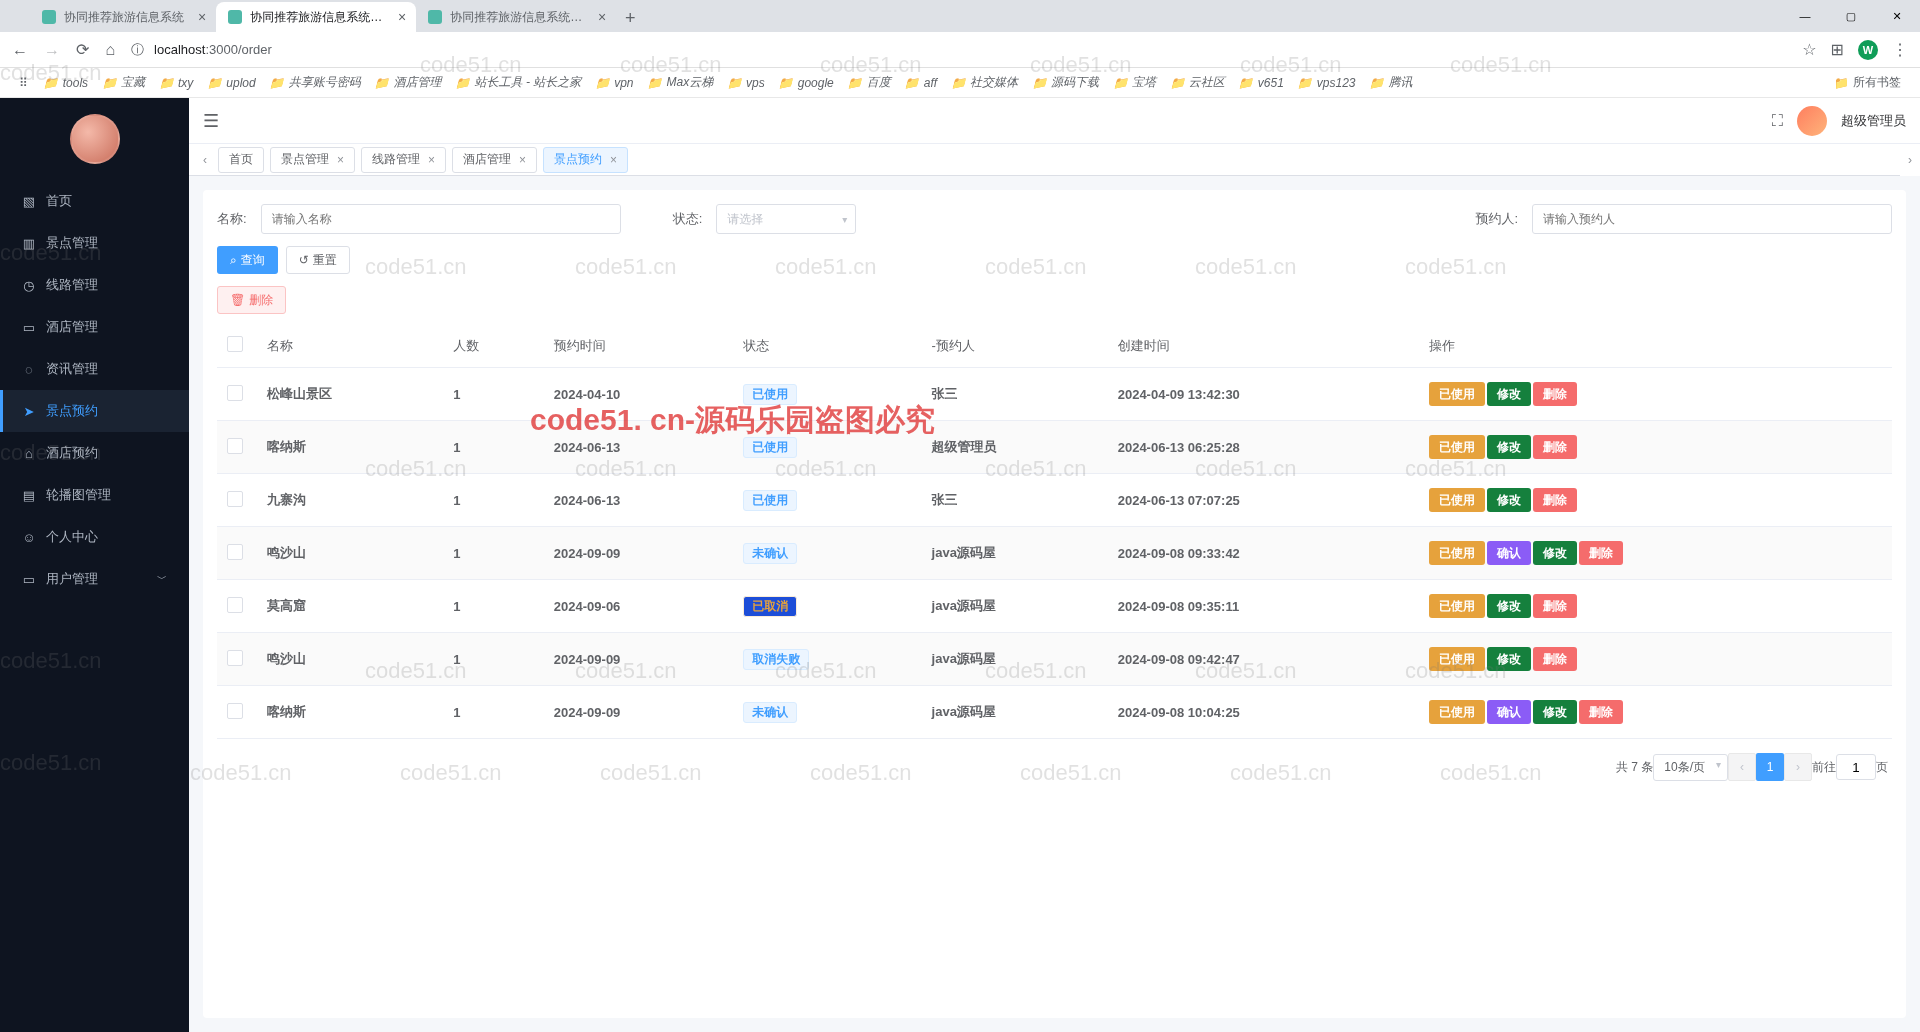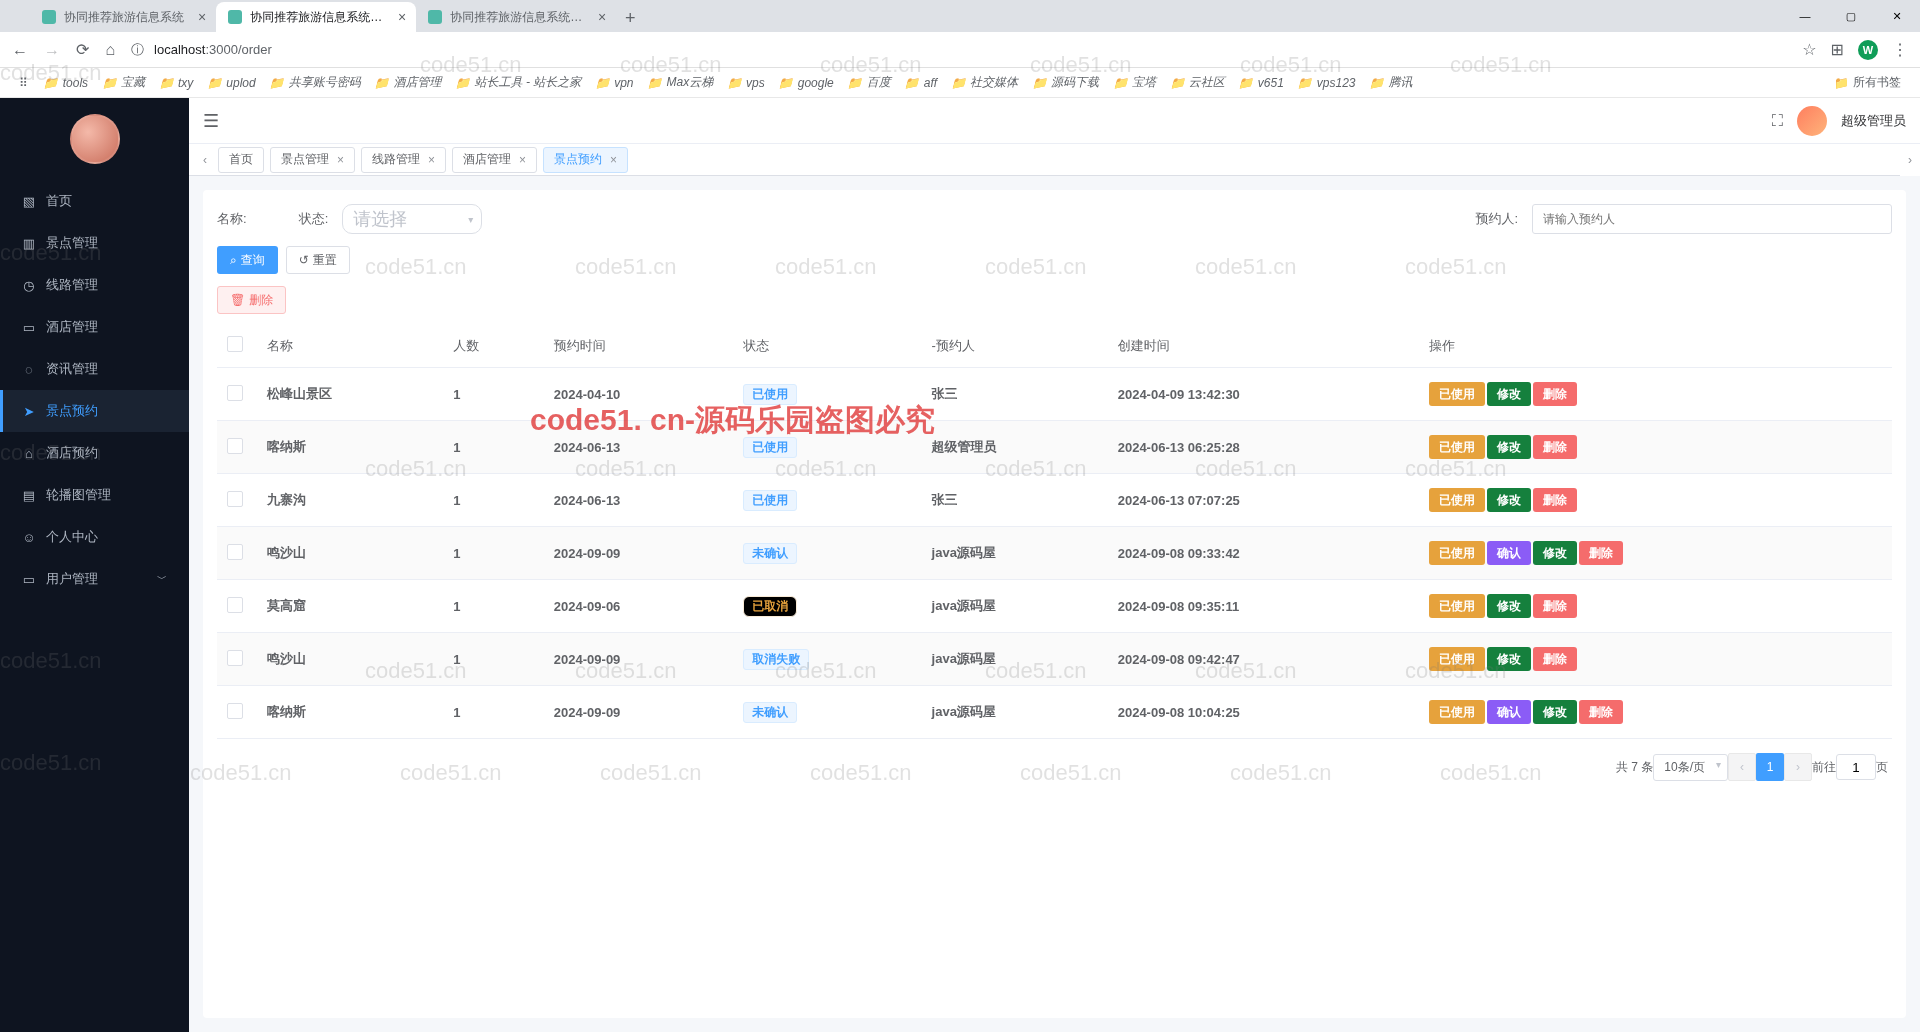--- a/index.html
+++ b/index.html
@@ -51,37 +51,37 @@
 .tab-scroller { width: 20px; text-align: center; color: #909399; cursor: pointer; font-size: 12px; }
 .page-tab { display: flex; align-items: center; gap: 8px; padding: 0 10px; height: 26px; border: 1px solid #dcdfe6; border-radius: 3px; margin: 0 3px; font-size: 12px; color: #606266; cursor: pointer; background: #fff; }
 .page-tab.active { color: #409eff; border-color: #c6e2ff; background: #ecf5ff; }
 .page-tab-close { font-size: 12px; color: #909399; cursor: pointer; }
 .tabs-right-scroll { position: absolute; right: 0; top: 0; height: 32px; width: 20px; display: flex; align-items: center; justify-content: center; color: #909399; font-size: 12px; cursor: pointer; background: #fff; }
 
 .content-panel { margin: 14px; background: #fff; border-radius: 4px; padding: 14px; display: flex; flex-direction: column; flex: 1; overflow: auto; }
 .search-row { display: flex; align-items: center; gap: 14px; flex-wrap: wrap; }
 .field-label { font-size: 13px; color: #606266; }
 .el-input { height: 30px; border: 1px solid #dcdfe6; border-radius: 3px; padding: 0 10px; font-size: 12px; color: #606266; outline: none; }
-.el-select { height: 30px; border: 1px solid #dcdfe6; border-radius: 10px; padding: 0 24px 0 10px; font-size: 18px; color: #c0c4cc; background: #fff; position: relative; display: inline-flex; align-items: center; min-width: 140px; }
+.el-select { height: 30px; border: 1px solid #dcdfe6; border-radius: 3px; padding: 0 24px 0 10px; font-size: 12px; color: #c0c4cc; background: #fff; position: relative; display: inline-flex; align-items: center; min-width: 140px; }
 .el-select::after { content: "▾"; position: absolute; right: 8px; color: #c0c4cc; font-size: 10px; }
 .btn { display: inline-flex; align-items: center; gap: 4px; height: 28px; padding: 0 12px; border-radius: 3px; font-size: 12px; cursor: pointer; border: 1px solid transparent; }
 .btn-primary { background: #409eff; color: #fff; }
 .btn-plain { background: #fff; border: 1px solid #dcdfe6; color: #606266; }
 .btn-danger-plain { background: #fef0f0; border: 1px solid #fbc4c4; color: #f56c6c; }
 .action-row { margin-top: 12px; }
 
 .data-table { margin-top: 10px; width: 100%; border-collapse: collapse; font-size: 13px; }
 .data-table th { text-align: left; font-weight: 500; color: #606266; background: #fff; padding: 12px 10px; border-bottom: 1px solid #ebeef5; }
 .data-table td { padding: 14px 10px; color: #606266; border-bottom: 1px solid #ebeef5; font-weight: bold; }
 .data-table tbody tr:nth-child(even) { background: #fafafa; }
 .chk { width: 16px; height: 16px; border: 1px solid #dcdfe6; border-radius: 2px; display: inline-block; cursor: pointer; background: #fff; }
 
 .tag { display: inline-block; padding: 1px 8px; border-radius: 3px; font-size: 12px; border: 1px solid; }
 .tag-blue { background: #ecf5ff; border-color: #d9ecff; color: #409eff; }
-.tag-orange { background: #000000; border-color: #faecd8; color: #e6a23c; border-radius: 6px; }
+.tag-orange { background: #1d4ed8; border-color: #faecd8; color: #e6a23c; }
 
 .op-btn { display: inline-flex; align-items: center; justify-content: center; height: 24px; padding: 0 10px; border-radius: 3px; font-size: 12px; color: #fff; cursor: pointer; margin-right: 2px; }
 .op-orange { background: #e6a23c; }
 .op-blue { background: #8b5cf6; }
 .op-green { background: #15803d; }
 .op-red { background: #f56c6c; }
 
 .pager { display: flex; align-items: center; gap: 0; justify-content: flex-end; padding: 14px 4px 2px; font-size: 12px; color: #606266; }
 .pager-select { border: 1px solid #dcdfe6; border-radius: 3px; padding: 4px 22px 4px 10px; position: relative; }
 .pager-select::after { content: "▾"; position: absolute; right: 6px; color: #c0c4cc; font-size: 10px; }
@@ -313,20 +313,21 @@
             <span>景点预约</span>
             <span class="page-tab-close">×</span>
           </div>
         </div>
       <span class="tabs-right-scroll">›</span>
     </div>
 
     <div class="content-panel">
       <div class="search-row">
         <span class="field-label">名称:</span>
+        <input class="el-input" style="width: 360px;" placeholder="请输入名称">
         <span style="width:24px"></span>
         <span class="field-label">状态:</span>
         <div class="el-select">
             <span>请选择</span>
           </div>
         <span style="flex:1"></span>
         <span class="field-label">预约人:</span>
         <input class="el-input" style="width: 360px;" placeholder="请输入预约人">
       </div>
       <div class="action-row" style="display:flex;gap:8px;">

